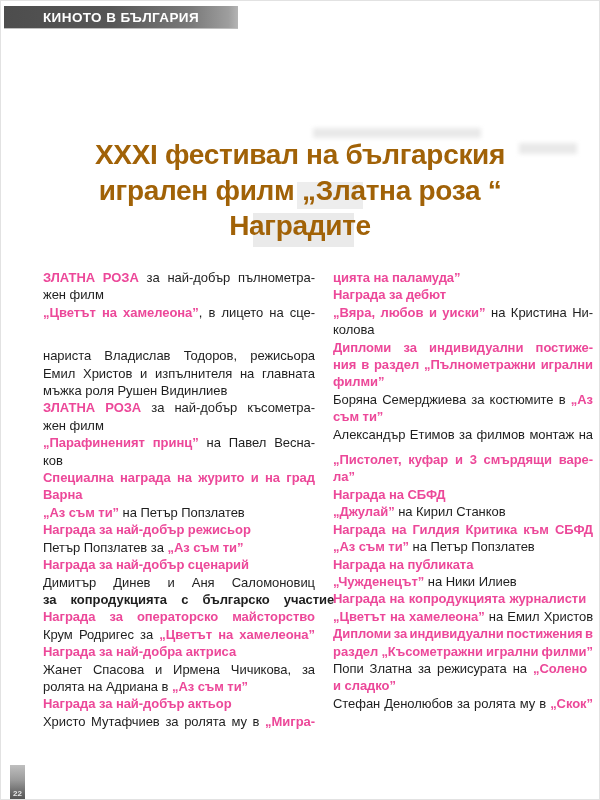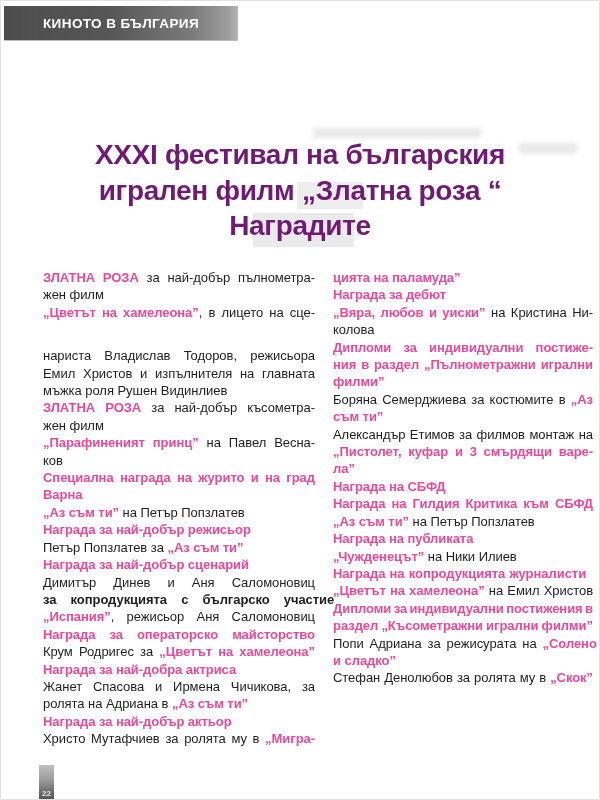--- a/index.html
+++ b/index.html
@@ -7,57 +7,57 @@
     width:600px;height:800px;position:relative;overflow:hidden;
     background:#fafafa;
     font-family:"Liberation Sans", sans-serif;
   }
   .page{
     position:absolute;left:0;top:0;width:598px;height:798px;
     background:#ffffff;border:1px solid #e2e2e2;
   }
   
   .header-bar{
-    position:absolute;left:3px;top:5px;width:234px;height:34px;
+    position:absolute;left:3px;top:5px;width:234px;height:22px;
     background:linear-gradient(to right,#4d4d4d 0%,#565656 45%,#7a7a7a 80%,#9e9e9e 96%,#b5b5b5 100%);
     box-shadow:0 1px 0 rgba(0,0,0,0.25);
     display:flex;align-items:center;justify-content:center;
     z-index:3;
   }
   .header-bar .hdr-text{
     color:#ffffff;font-weight:bold;font-size:13.5px;letter-spacing:0.4px;
     white-space:nowrap;
   }
   
   .ghost{position:absolute;background:#e9e9e9;filter:blur(2px);z-index:1;}
   .ghost-a{left:312px;top:127px;width:168px;height:10px;}
   .ghost-b{left:518px;top:142px;width:58px;height:11px;}
   .patch{position:absolute;z-index:1;}
   .patch-a{left:296px;top:181px;width:66px;height:27px;background:#ededed;}
   .patch-b{left:252px;top:212px;width:101px;height:34px;background:#eaeaea;}
   
   .title{
     position:absolute;left:0;top:136px;width:100%;
     text-align:center;z-index:2;
-    font-weight:bold;font-size:28px;line-height:35.5px;color:#701a75;
+    font-weight:bold;font-size:28px;line-height:35.5px;color:#a16207;
     letter-spacing:-0.3px;
   }
   
   .col{
     position:absolute;top:268px;z-index:2;
     font-size:13px;line-height:17.4px;color:#1e1e1e;
     letter-spacing:-0.05px;
   }
   .col-left{left:42px;width:272px;}
   .col-right{left:332px;width:260px;}
   .line{white-space:nowrap;}
   .line .b{font-weight:bold;color:#ec4899;}
   
   .page-tab{
-    position:absolute;left:38px;top:764px;width:15px;height:34px;
+    position:absolute;left:9px;top:764px;width:15px;height:34px;
     background:linear-gradient(to bottom,#bfbfbf 0%,#9a9a9a 45%,#6b6b6b 80%,#555555 100%);
     display:flex;align-items:flex-end;justify-content:center;
     z-index:3;
   }
   .page-tab .num{color:#e6e6e6;font-size:8px;line-height:10px;font-weight:bold;}
 </style>
 </head>
 <body>
 
 <div class="page">
@@ -89,52 +89,52 @@
       <div class="line" style="word-spacing: 4.36328px;"><span class="b">„Парафиненият принц”</span><span> на Павел Весна-</span></div>
       <div class="line"><span>ков</span></div>
       <div class="line" style="word-spacing: 2.77604px;"><span class="b">Специална награда на журито и на град</span></div>
       <div class="line"><span class="b">Варна</span></div>
       <div class="line"><span class="b">„Аз съм ти”</span><span> на Петър Попзлатев</span></div>
       <div class="line"><span class="b">Награда за най-добър режисьор</span></div>
       <div class="line"><span>Петър Попзлатев за </span><span class="b">„Аз съм ти”</span></div>
       <div class="line"><span class="b">Награда за най-добър сценарий</span></div>
       <div class="line" style="word-spacing: 13.5195px;"><span>Димитър Динев и Аня Саломоновиц</span></div>
       <div class="line" style="word-spacing: 10.543px; font-weight: bold;"><span>за копродукцията с българско участие</span></div>
-      <div class="line" style="word-spacing: 8.79688px;"><span class="b">„Испания”</span><span>, режисьор Аня Саломоновиц</span></div>
       <div class="line" style="word-spacing: 10.5156px;"><span class="b">Награда за операторско майсторство</span></div>
       <div class="line" style="word-spacing: 2.6125px;"><span>Крум Родригес за </span><span class="b">„Цветът на хамелеона”</span></div>
       <div class="line"><span class="b">Награда за най-добра актриса</span></div>
       <div class="line" style="word-spacing: 7.325px; text-align: right;"><span>Жанет Спасова и Ирмена Чичикова, за</span></div>
       <div class="line"><span>ролята на Адриана в </span><span class="b">„Аз съм ти”</span></div>
       <div class="line"><span class="b">Награда за най-добър актьор</span></div>
       <div class="line" style="word-spacing: 2.11979px;"><span>Христо Мутафчиев за ролята му в </span><span class="b">„Мигра-</span></div>
     </div>
   <div class="col col-right" id="col-right">
       <div class="line"><span class="b">цията на паламуда”</span></div>
       <div class="line"><span class="b">Награда за дебют</span></div>
       <div class="line" style="word-spacing: 1.95573px;"><span class="b">„Вяра, любов и уиски”</span><span> на Кристина Ни-</span></div>
       <div class="line"><span>колова</span></div>
       <div class="line" style="word-spacing: 8.66146px;"><span class="b">Дипломи за индивидуални постиже-</span></div>
       <div class="line" style="word-spacing: 1.29688px;"><span class="b">ния в раздел „Пълнометражни игрални</span></div>
       <div class="line"><span class="b">филми”</span></div>
       <div class="line" style="word-spacing: 1.64062px;"><span>Боряна Семерджиева за костюмите в </span><span class="b">„Аз</span></div>
       <div class="line"><span class="b">съм ти”</span></div>
       <div class="line" style="word-spacing: 0.928125px;"><span>Александър Етимов за филмов монтаж на</span></div>
-      <div class="line" style="word-spacing: 3.20625px;"><span class="b">„Пистолет, куфар и 3 смърдящи варе-</span></div>
+      <div class="line" style="word-spacing: 3.20625px; margin-top: 8px;"><span class="b">„Пистолет, куфар и 3 смърдящи варе-</span></div>
       <div class="line"><span class="b">ла”</span></div>
       <div class="line"><span class="b">Награда на СБФД</span></div>
+      <div class="line"><span class="b">„Джулай”</span><span> на Кирил Станков</span></div>
       <div class="line" style="word-spacing: 2.58438px;"><span class="b">Награда на Гилдия Критика към СБФД</span></div>
       <div class="line"><span class="b">„Аз съм ти”</span><span> на Петър Попзлатев</span></div>
       <div class="line"><span class="b">Награда на публиката</span></div>
       <div class="line"><span class="b">„Чужденецът”</span><span> на Ники Илиев</span></div>
       <div class="line" style="word-spacing: 0.645833px;"><span class="b">Награда на копродукцията журналисти</span></div>
       <div class="line" style="word-spacing: 0.596875px;"><span class="b">„Цветът на хамелеона”</span><span> на Емил Христов</span></div>
       <div class="line" style="word-spacing: -1.13281px;"><span class="b">Дипломи за индивидуални постижения в</span></div>
       <div class="line" style="word-spacing: -0.40625px;"><span class="b">раздел „Късометражни игрални филми”</span></div>
-      <div class="line" style="word-spacing: 2.35625px;"><span>Попи Адриана за режисурата на </span><span class="b">„Солено</span></div>
+      <div class="line" style="word-spacing: 2.35625px;"><span>Попи Златна за режисурата на </span><span class="b">„Солено</span></div>
       <div class="line"><span class="b">и сладко”</span></div>
       <div class="line" style="word-spacing: 0.486979px;"><span>Стефан Денолюбов за ролята му в </span><span class="b">„Скок”</span></div>
     </div>
 
   <div class="page-tab">
     <span class="num">22</span>
   </div>
 
 </div>
 

